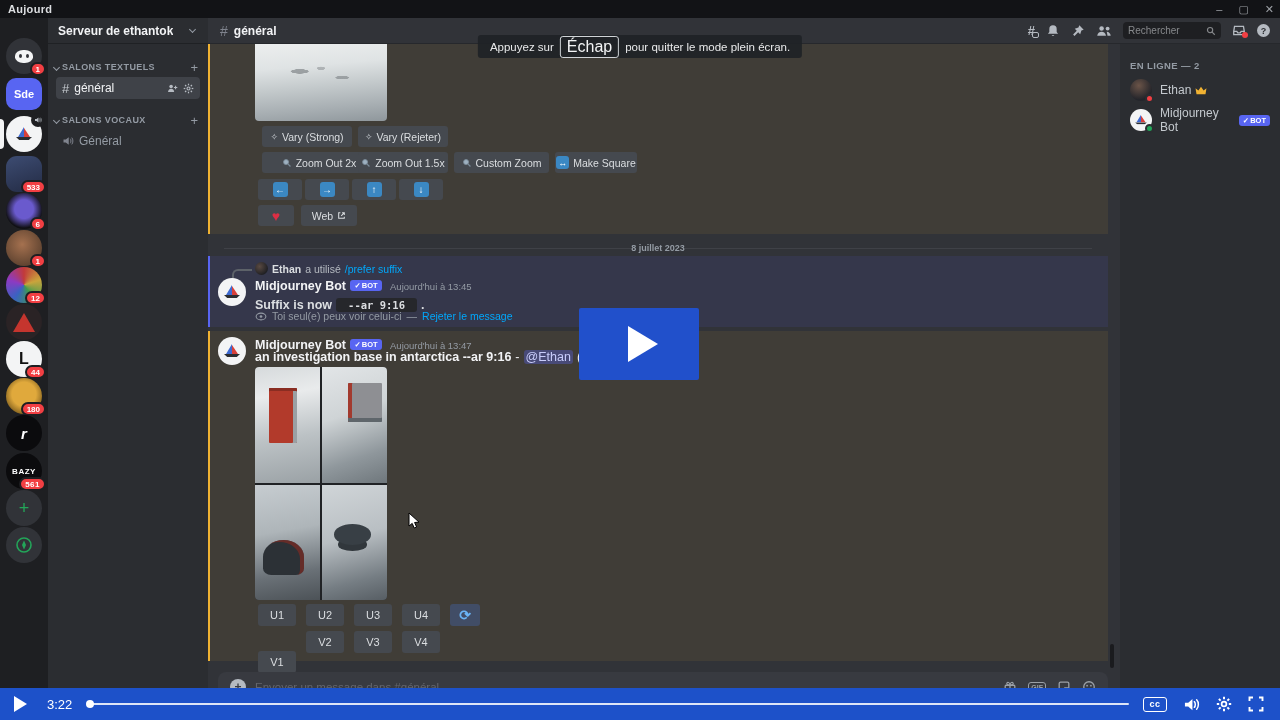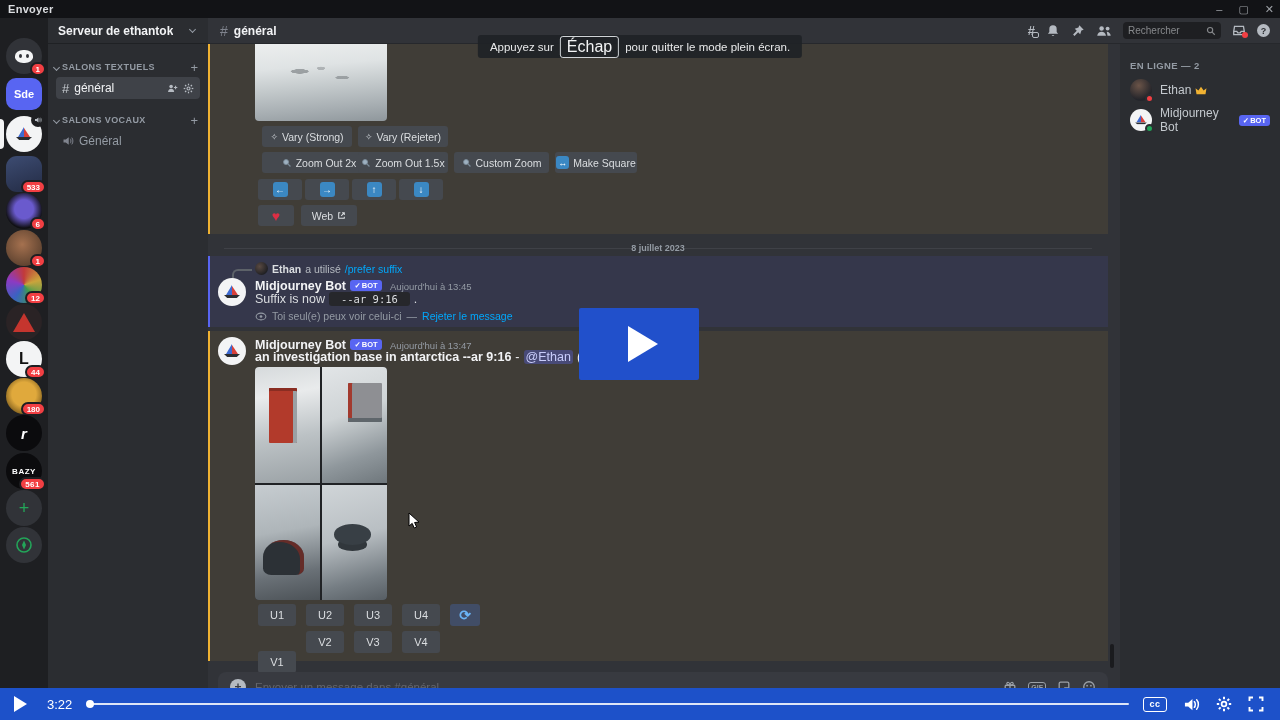--- a/index.html
+++ b/index.html
@@ -139,21 +139,21 @@
 
   .cursor { left:408px; top:512px; z-index:60; pointer-events:none; }
   svg { display:block; }
 </style>
 </head>
 <body>
 
 <div class="screen">
 
   <div class="abs titlebar">
-    <span class="apptitle">Envoyer</span>
+    <span class="apptitle">Aujourd</span>
     <div class="wincontrols">
       <span>–</span>
       <span>▢</span>
       <span>✕</span>
     </div>
   </div>
 
   <div class="abs rail">
     <div class="srv" style="top:20px;background:#313338;">
       <span class="dlogo"></span>
@@ -396,21 +396,21 @@
       </span>
   </div>
   <div class="abs" style="left:255px;top:276px;">
     <span class="uname">Midjourney Bot</span>
     <span class="botbadge">
         <span>✓</span>
         <span>BOT</span>
       </span>
     <span class="tstamp">Aujourd'hui à 13:45</span>
   </div>
-  <div class="abs msgtext" style="left:255px;top:292px;display:flex;align-items:center;gap:4px;">
+  <div class="abs msgtext" style="left:255px;top:298px;display:flex;align-items:center;gap:4px;font-weight:bold;">
     <span>Suffix is now</span>
     <span class="codechip">--ar 9:16</span>
     <span>.</span>
   </div>
   <div class="abs ephfooter" style="left:255px;top:310px;">
     <svg width="12" height="9" viewBox="0 0 16 12">
         <ellipse cx="8" cy="6" rx="6.5" ry="4.5" fill="none" stroke="#949ba4" stroke-width="1.4"></ellipse>
         <circle cx="8" cy="6" r="1.8" fill="#949ba4"></circle>
       </svg>
     <span>Toi seul(e) peux voir celui-ci</span>

